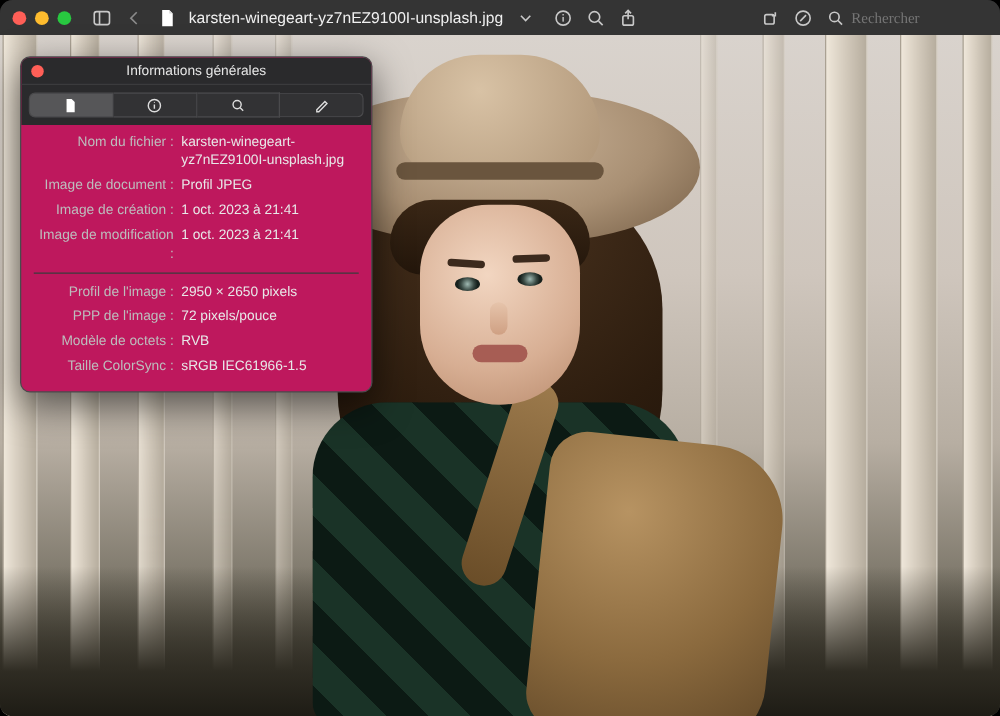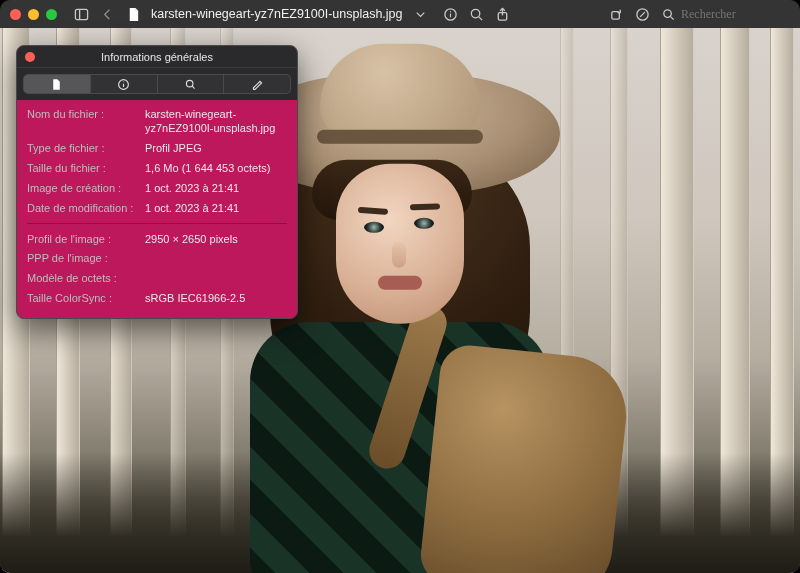--- a/index.html
+++ b/index.html
@@ -60,21 +60,21 @@
   .segbar{display:flex;gap:0;padding:6px 6px 6px 6px;background:#2a2a2c;}
   .seg{flex:1;height:20px;display:flex;align-items:center;justify-content:center;border:1px solid #4a4a4c;background:#323234;}
   .seg:first-child{border-radius:5px 0 0 5px}
   .seg:last-child{border-radius:0 5px 5px 0}
   .seg + .seg{border-left:none}
   .seg.active{background:#565658}
   .seg svg{width:13px;height:13px;stroke:#dcdcdc;fill:none;stroke-width:1.4}
   .seg.active svg{stroke:#fff;fill:#fff}
   .rows{padding:4px 10px 10px 10px}
   .row{display:flex;align-items:flex-start;gap:6px;padding:2.5px 0;line-height:1.35}
-  .row .k{flex:0 0 112px;color:#bdbdbd}
+  .row .k{flex:0 0 112px;text-align:right;color:#bdbdbd}
   .row .v{flex:1;color:#e8e8e8;word-break:break-word}
   .hr{height:1px;background:#3b3b3d;margin:5px 0}
 </style>
 </head>
 <body>
 
 <div class="main-window">
 
   <div class="toolbar">
     <div class="traffic">
@@ -219,44 +219,42 @@
           <path d="M3 12l8-8 2 2-8 8H3z"></path>
         </svg>
     </div>
   </div>
   <div class="rows">
     <div class="row">
         <div class="k">Nom du fichier :</div>
         <div class="v">karsten-winegeart-yz7nEZ9100I-unsplash.jpg</div>
       </div>
     <div class="row">
-        <div class="k">Type de fichier :</div>
+        <div class="k">Image de document :</div>
         <div class="v">Profil JPEG</div>
-      </div>
-    <div class="row">
-        <div class="k">Taille du fichier :</div>
-        <div class="v">1,6 Mo (1 644 453 octets)</div>
       </div>
     <div class="row">
         <div class="k">Image de création :</div>
         <div class="v">1 oct. 2023 à 21:41</div>
       </div>
     <div class="row">
-        <div class="k">Date de modification :</div>
+        <div class="k">Image de modification :</div>
         <div class="v">1 oct. 2023 à 21:41</div>
       </div>
     <div class="hr"></div>
     <div class="row">
         <div class="k">Profil de l'image :</div>
         <div class="v">2950 × 2650 pixels</div>
       </div>
     <div class="row">
         <div class="k">PPP de l'image :</div>
+        <div class="v">72 pixels/pouce</div>
       </div>
     <div class="row">
         <div class="k">Modèle de octets :</div>
+        <div class="v">RVB</div>
       </div>
     <div class="row">
         <div class="k">Taille ColorSync :</div>
-        <div class="v">sRGB IEC61966-2.5</div>
+        <div class="v">sRGB IEC61966-1.5</div>
       </div>
   </div>
 </div>
 
 </body></html>

